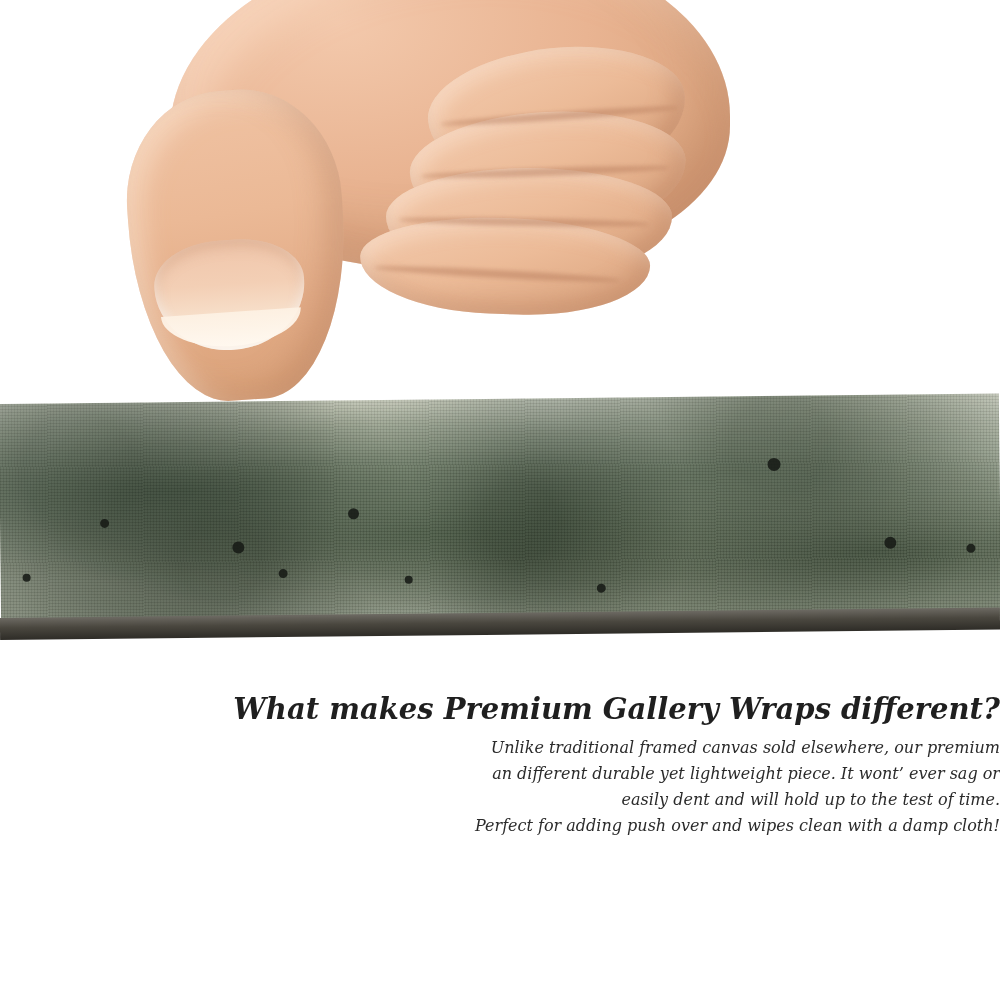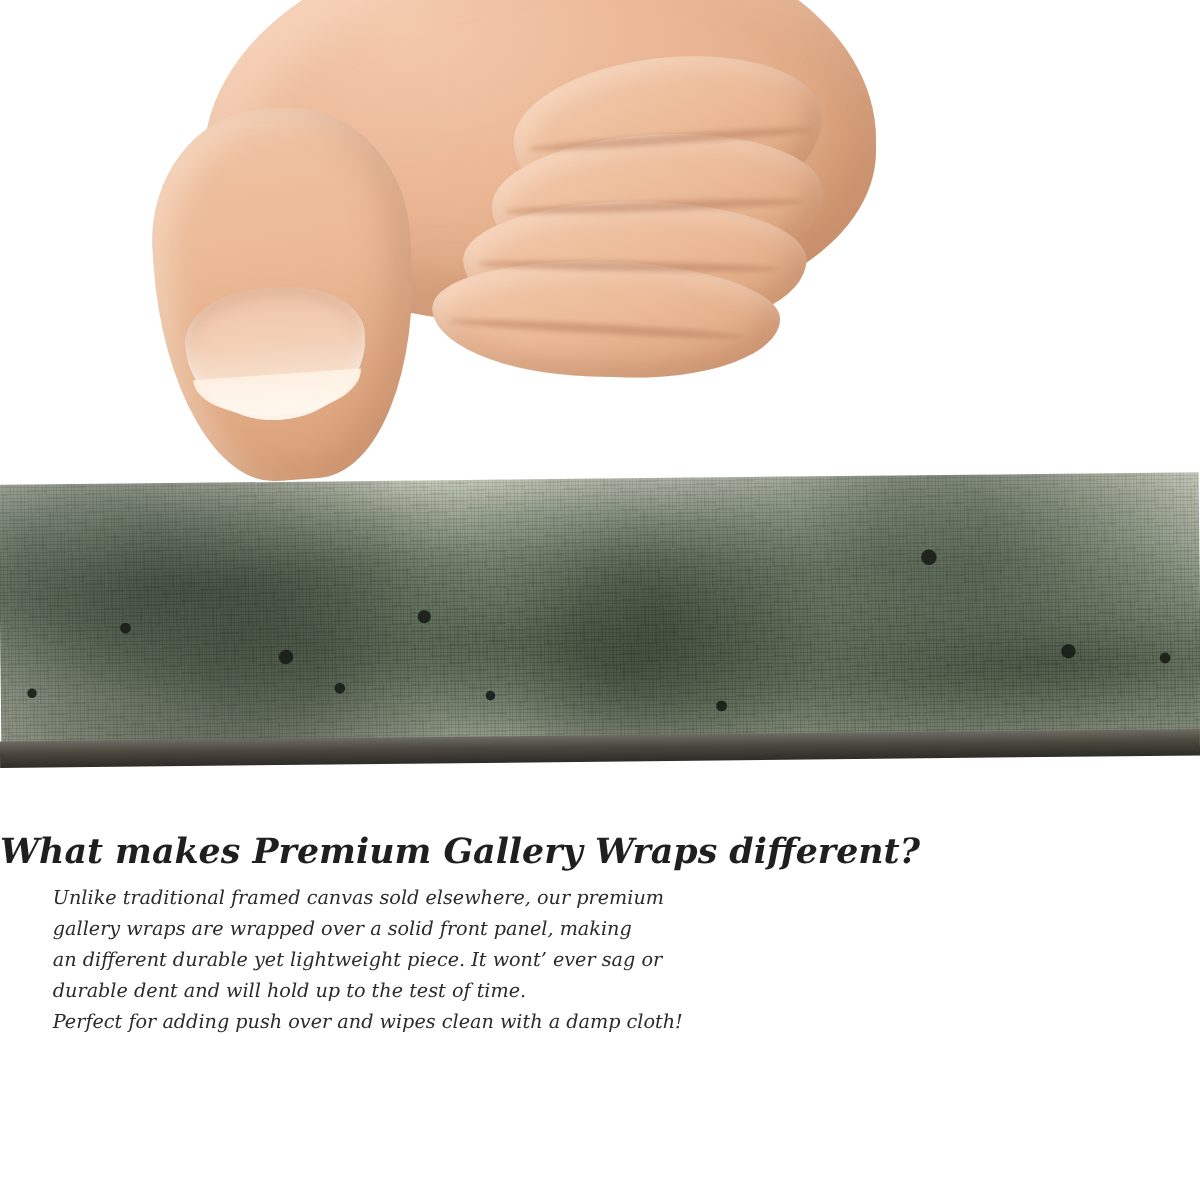--- a/index.html
+++ b/index.html
@@ -162,21 +162,21 @@
     transform-origin: left center;
     background: linear-gradient(180deg, #6d6a63 0%, #4a473f 45%, #2e2c27 100%);
   }
 
   
   .caption {
     position: absolute;
     left: 0;
     top: 690px;
     width: 1000px;
-    text-align: left;
+    text-align: right;
     color: #2b2b2b;
     font-family: "DejaVu Serif", serif;
     font-style: italic;
   }
   .caption-title {
     font-size: 29px;
     font-weight: 700;
     line-height: 1.35;
     margin-bottom: 6px;
     color: #1f1f1f;
@@ -225,20 +225,19 @@
       <div class="dot" style="left:22px;top:170px;width:8px;height:8px;"></div>
     </div>
 
     <div class="strip-bottom-edge"></div>
   </div>
 
   <div class="caption">
     <div class="caption-title">What makes Premium Gallery Wraps different?</div>
     <div class="caption-body">
       <span class="caption-line">Unlike traditional framed canvas sold elsewhere, our premium</span>
-      <span class="caption-line">gallery wraps are wrapped over a solid front panel, making</span>
       <span class="caption-line">an different durable yet lightweight piece. It wont’ ever sag or</span>
-      <span class="caption-line">durable dent and will hold up to the test of time.</span>
+      <span class="caption-line">easily dent and will hold up to the test of time.</span>
       <span class="caption-line">Perfect for adding push over and wipes clean with a damp cloth!</span>
     </div>
   </div>
 
 </div>
 
 </body></html>

